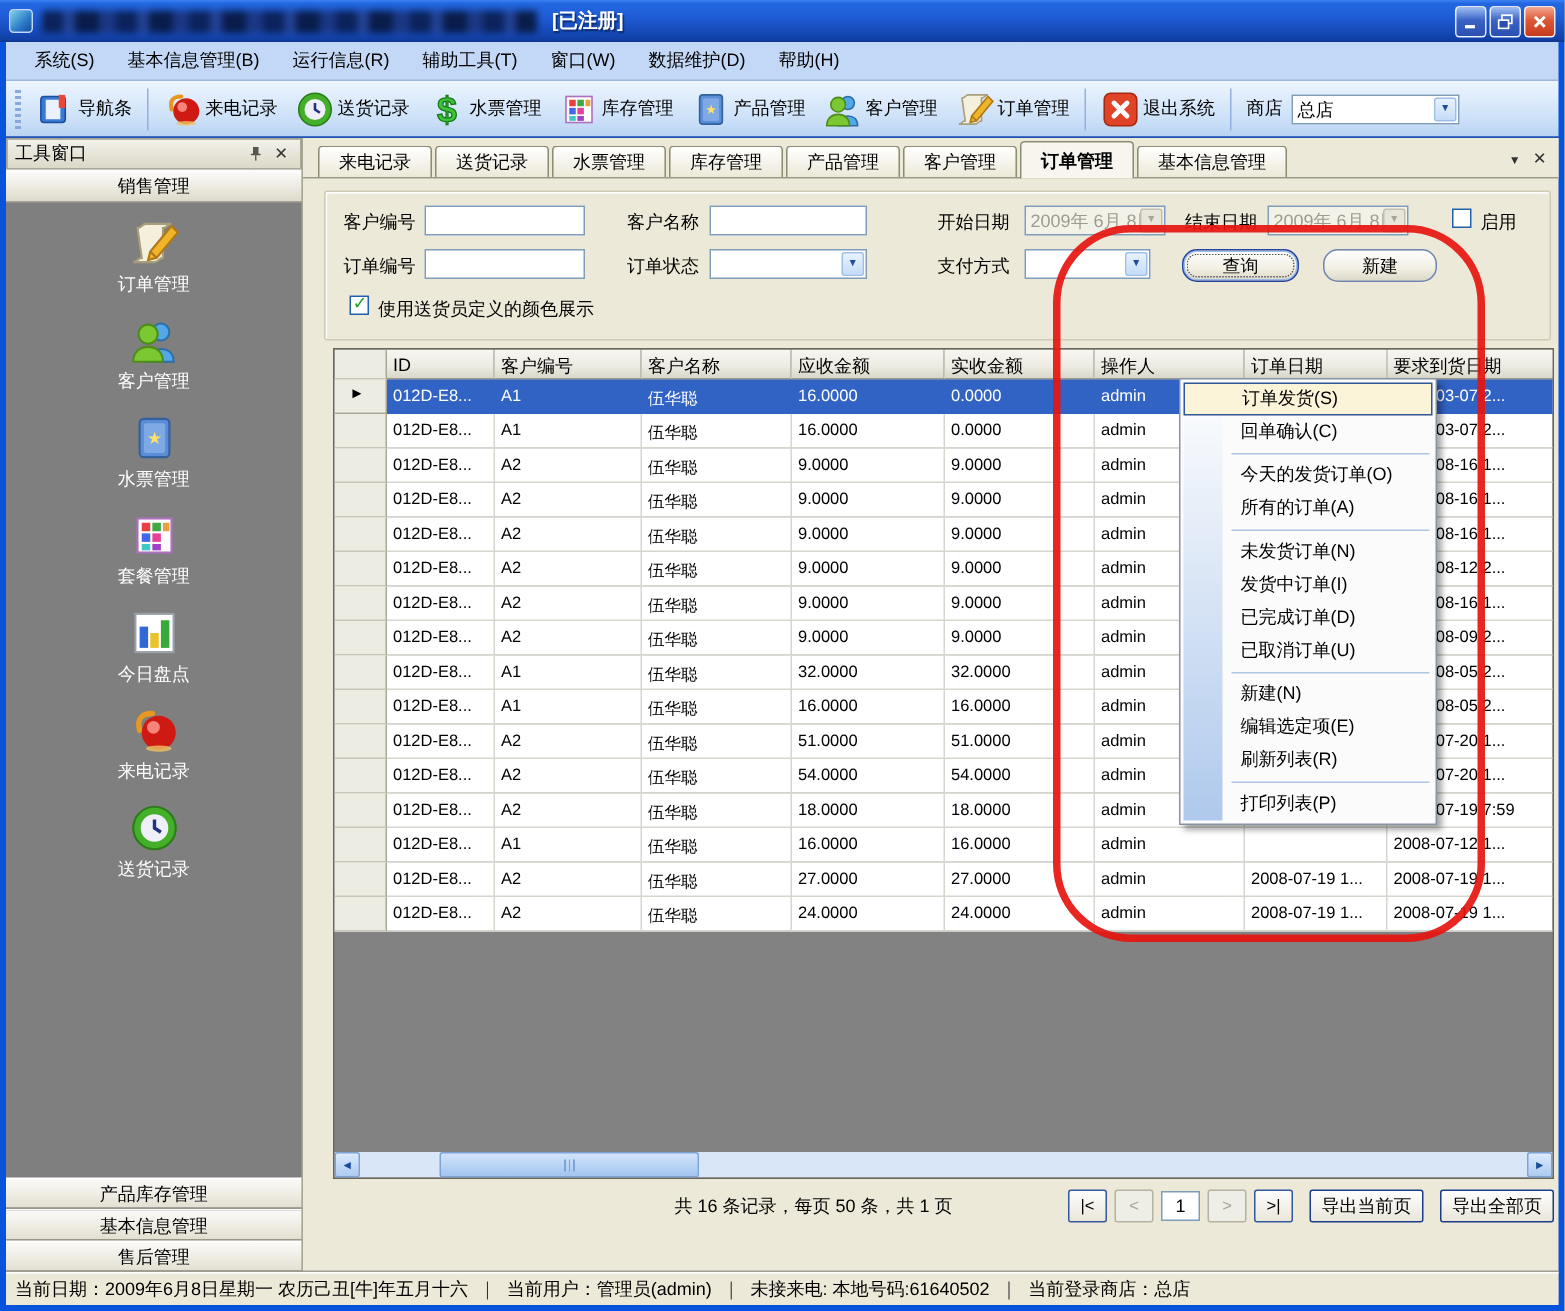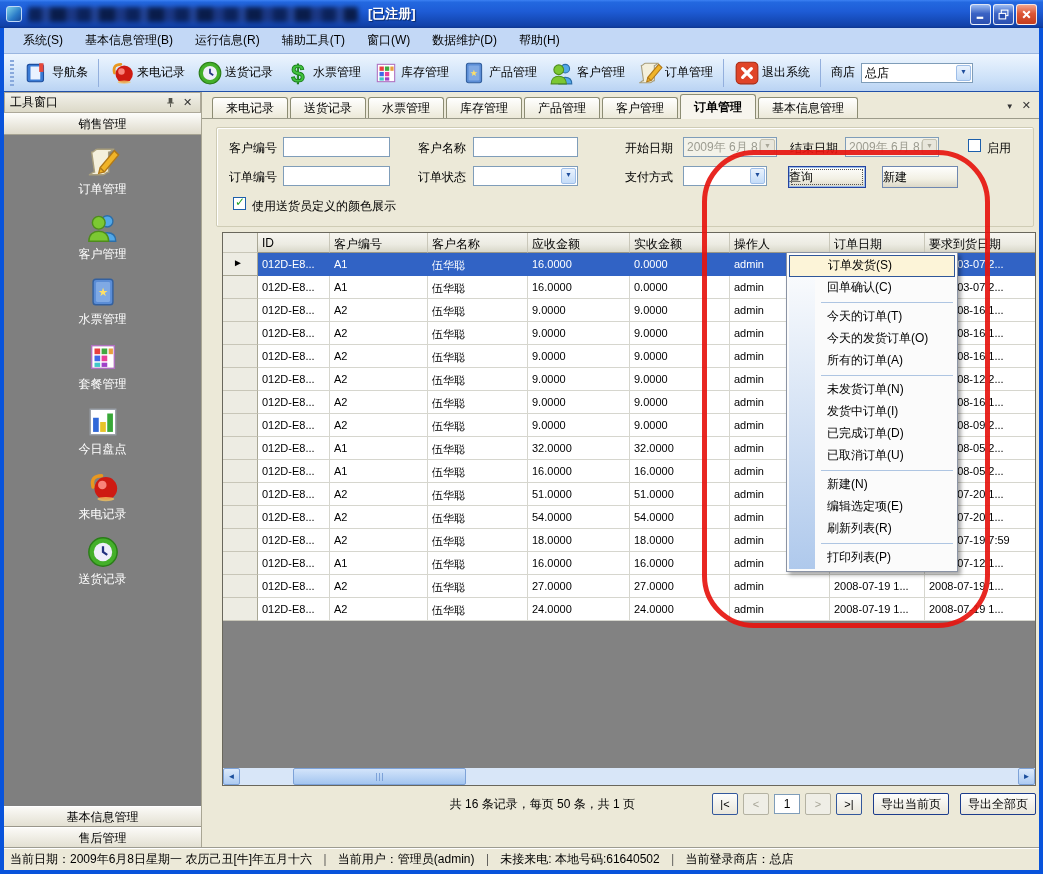--- a/index.html
+++ b/index.html
@@ -59,21 +59,21 @@
   .tinput{position:absolute;height:20px;background:#fff;border:1px solid #7F9DB9}
   .combo{position:absolute;height:20px;background:#fff;border:1px solid #7F9DB9;font-size:12px;line-height:18px;padding-left:3px;white-space:nowrap;overflow:hidden}
   .combo .arrow{position:absolute;right:1px;top:1px;width:15px;height:16px;border:1px solid #9EBEE8;border-radius:2px;
     background:linear-gradient(#E9F2FD,#C4DCF8);text-align:center}
   .combo .arrow::after{content:"▼";font-size:7px;color:#1F4E9C;position:relative;top:-5px}
   .combo.disabled{background:#F3F2E9;color:#9C9C90}
   .combo.disabled .arrow{background:#E8E6DB;border-color:#C2C0B0}
   .combo.disabled .arrow::after{color:#A8A698}
   .cb{position:absolute;width:13px;height:13px;background:#fff;border:1px solid #1D5FAB}
   .cb.checked::after{content:"✓";position:absolute;left:1px;top:-3px;color:#21A121;font-weight:bold;font-size:12px}
-  .btn{position:absolute;height:22px;border:1px solid #6F87B0;border-radius:0;text-align:left;line-height:20px;
+  .btn{position:absolute;height:22px;border:1px solid #6F87B0;border-radius:10px;text-align:center;line-height:20px;
     background:linear-gradient(#FEFEFD,#F2F0E4 60%,#DCD8C8);white-space:nowrap}
   .btn.focused{border:1px solid #2343A0;box-shadow:inset 0 0 0 1px #9CBCE8;outline:1px dotted #555;outline-offset:-4px}
   #statusBtns{position:absolute;left:500px;top:104px;display:flex;gap:7px}
   .btn2{width:74px;height:22px;border:1px solid #33589C;border-radius:3px;text-align:center;line-height:20px;
     background:linear-gradient(#FEFEFD,#F2F0E4 60%,#DCD8C8);white-space:nowrap}
   
   .table-box{position:absolute;left:20px;top:140px;width:814px;height:554px;border:1px solid #69675C;background:#828282;overflow:hidden}
   .grid-header{display:flex;height:20px}
   .gh{flex:none;background:linear-gradient(#F7F6F1,#ECEBE2 60%,#D9D7C9);border-right:1px solid #C9C7B9;border-bottom:1px solid #999788;
     padding:3px 0 0 4px;white-space:nowrap;overflow:hidden;font-size:12px}
@@ -309,20 +309,21 @@
       <div class="sb-item">
         <span class="sicon"><svg viewBox="0 0 24 24">
             <circle cx="12" cy="12" r="10" fill="#44B02A" stroke="#2A7D18"></circle>
             <circle cx="12" cy="12" r="6.5" fill="#EFEFFA"></circle>
             <path d="M12 8v4l3 2" stroke="#23327E" stroke-width="1.6" fill="none"></path>
           </svg></span>
         <div class="sb-label">送货记录</div>
       </div>
     </div>
   <div id="sbGroups">
+      <div class="sb-group">产品库存管理</div>
       <div class="sb-group">基本信息管理</div>
       <div class="sb-group">售后管理</div>
     </div>
 </div>
 
 <div class="main">
   <div class="tabstrip">
     <div style="display:flex;align-items:flex-end" id="tabs">
         <div class="tab">来电记录</div>
         <div class="tab">送货记录</div>
@@ -593,21 +594,20 @@
     <span class="sseg">未接来电: 本地号码:61640502</span>
     <span class="sdiv">｜</span>
     <span class="sseg">当前登录商店：总店</span>
   </div>
 
 <div class="ctx">
     <div id="ctxItems" style="position:relative">
       <div class="ctx-item hl">订单发货(S)</div>
       <div class="ctx-item">回单确认(C)</div>
       <div class="ctx-sep"></div>
-      <div class="ctx-item">今天的订单(T)</div>
       <div class="ctx-item">今天的发货订单(O)</div>
       <div class="ctx-item">所有的订单(A)</div>
       <div class="ctx-sep"></div>
       <div class="ctx-item">未发货订单(N)</div>
       <div class="ctx-item">发货中订单(I)</div>
       <div class="ctx-item">已完成订单(D)</div>
       <div class="ctx-item">已取消订单(U)</div>
       <div class="ctx-sep"></div>
       <div class="ctx-item">新建(N)</div>
       <div class="ctx-item">编辑选定项(E)</div>

